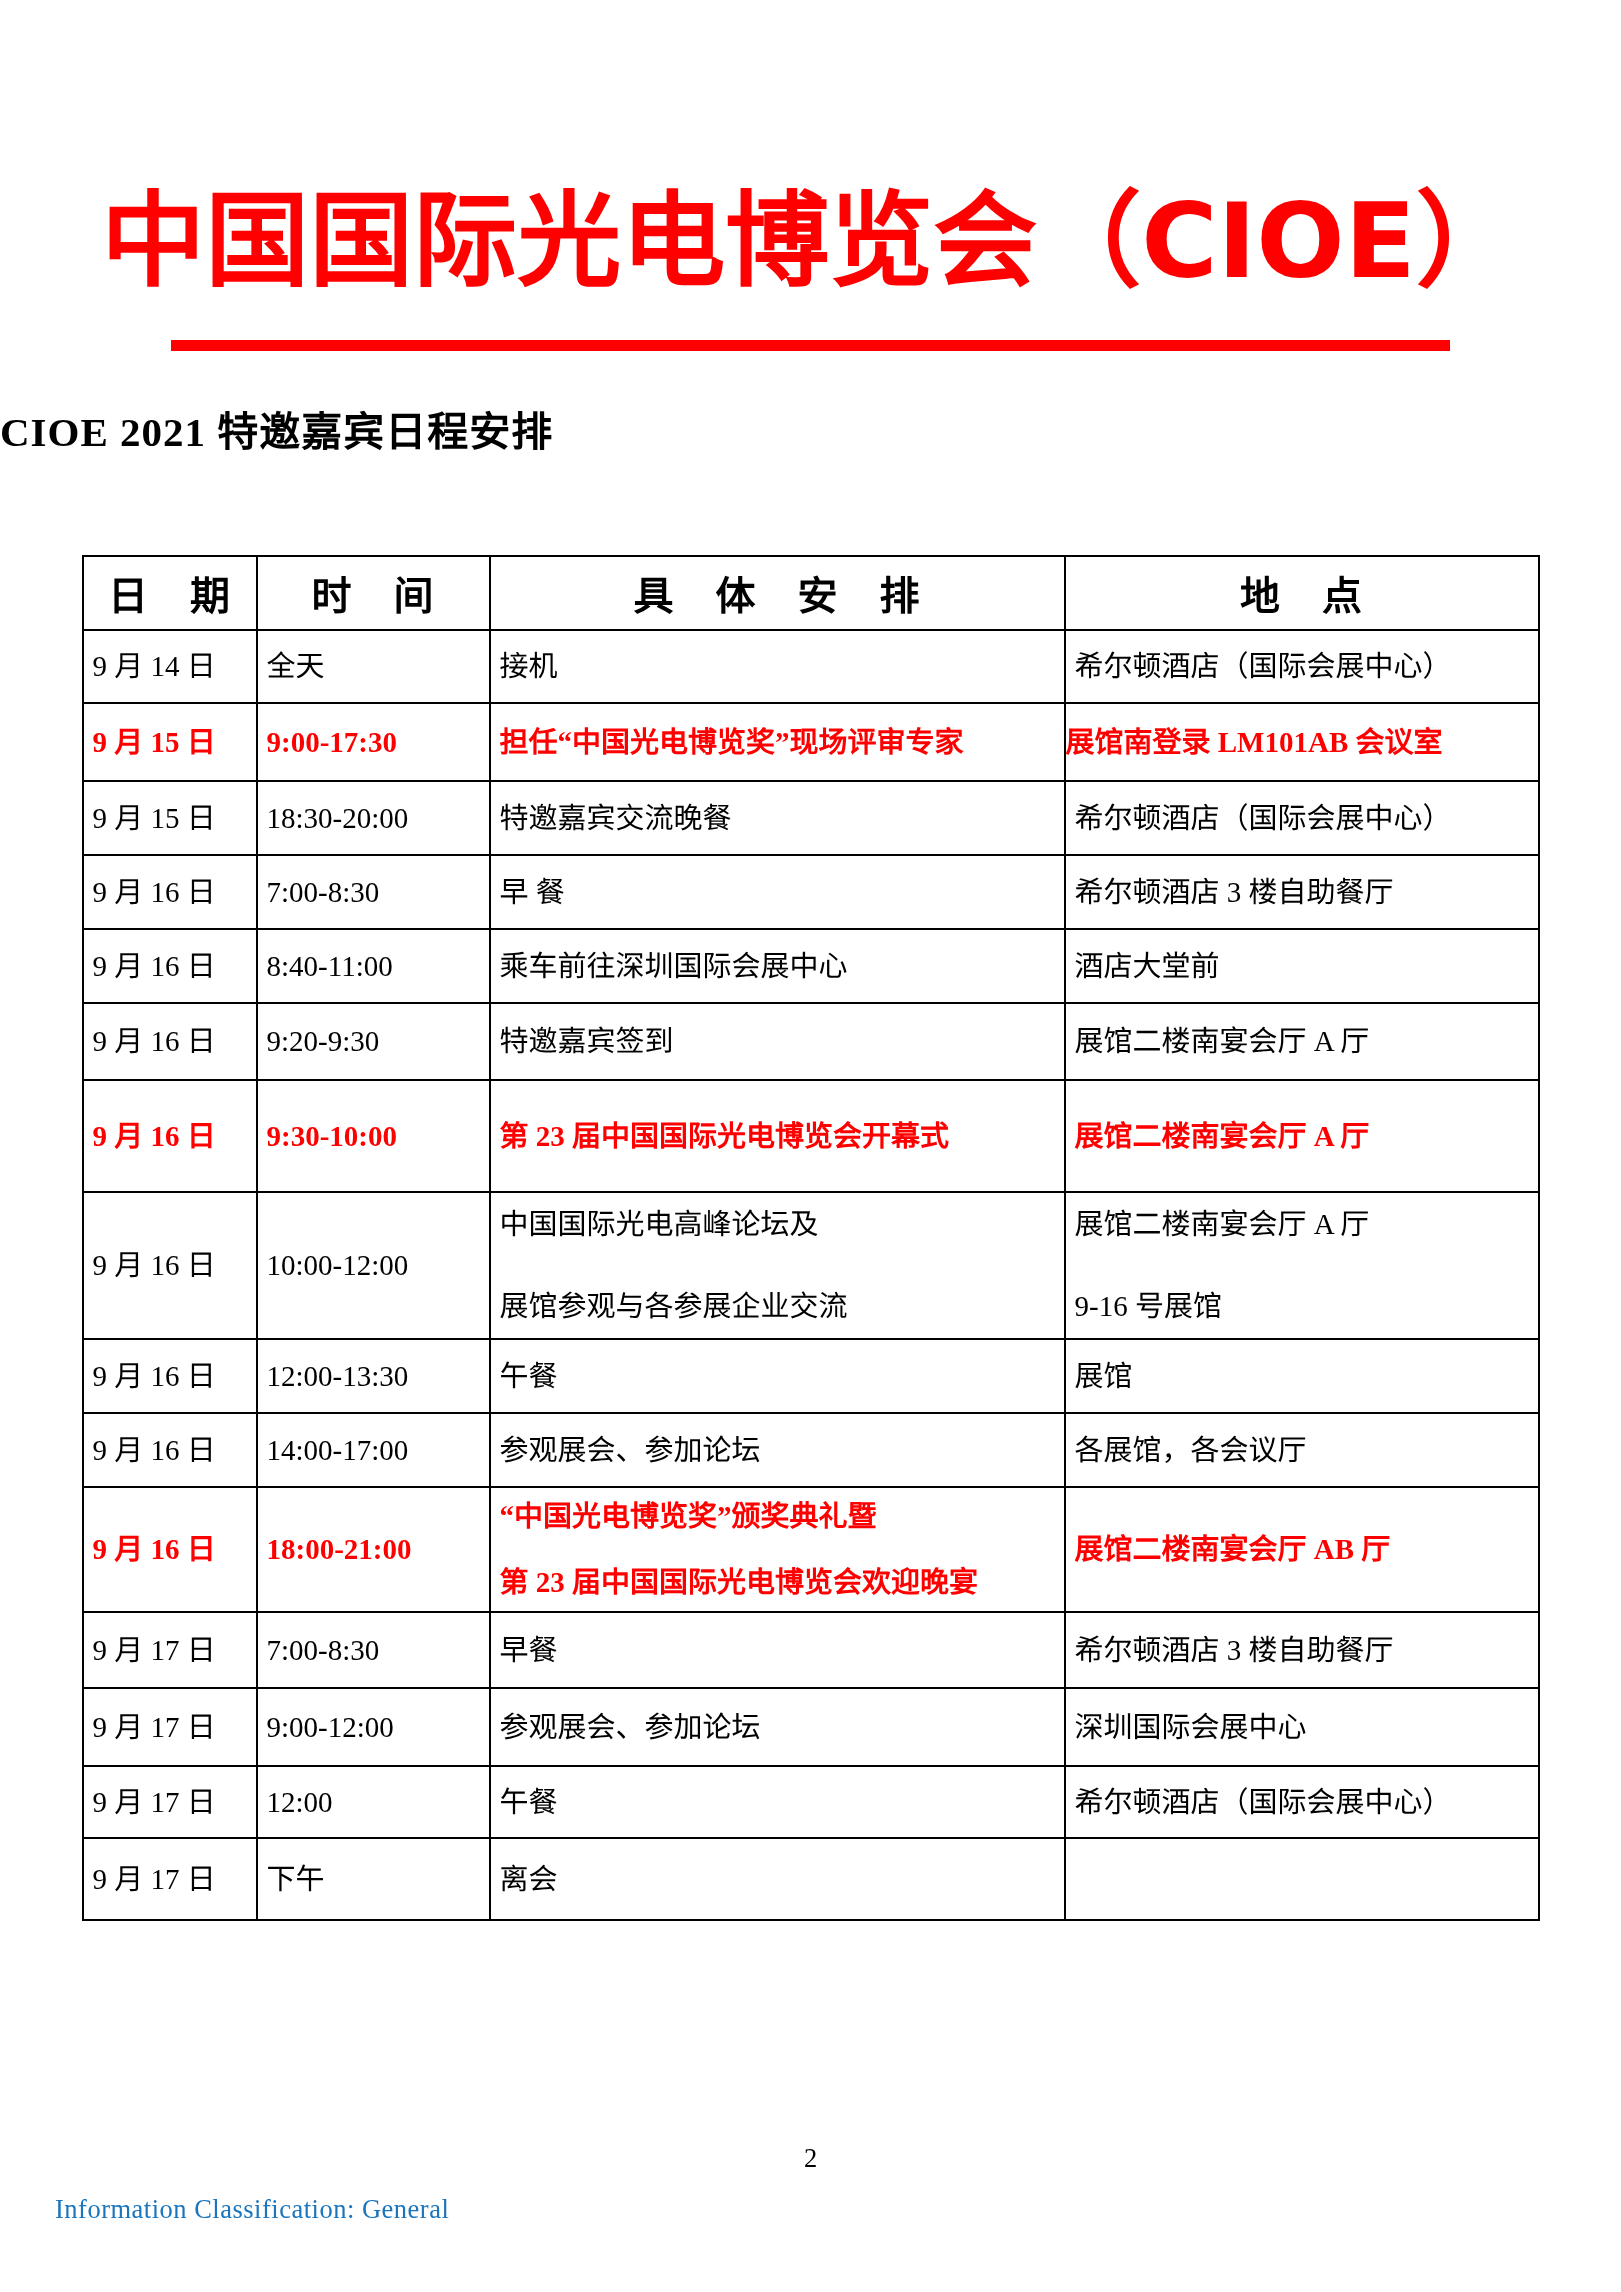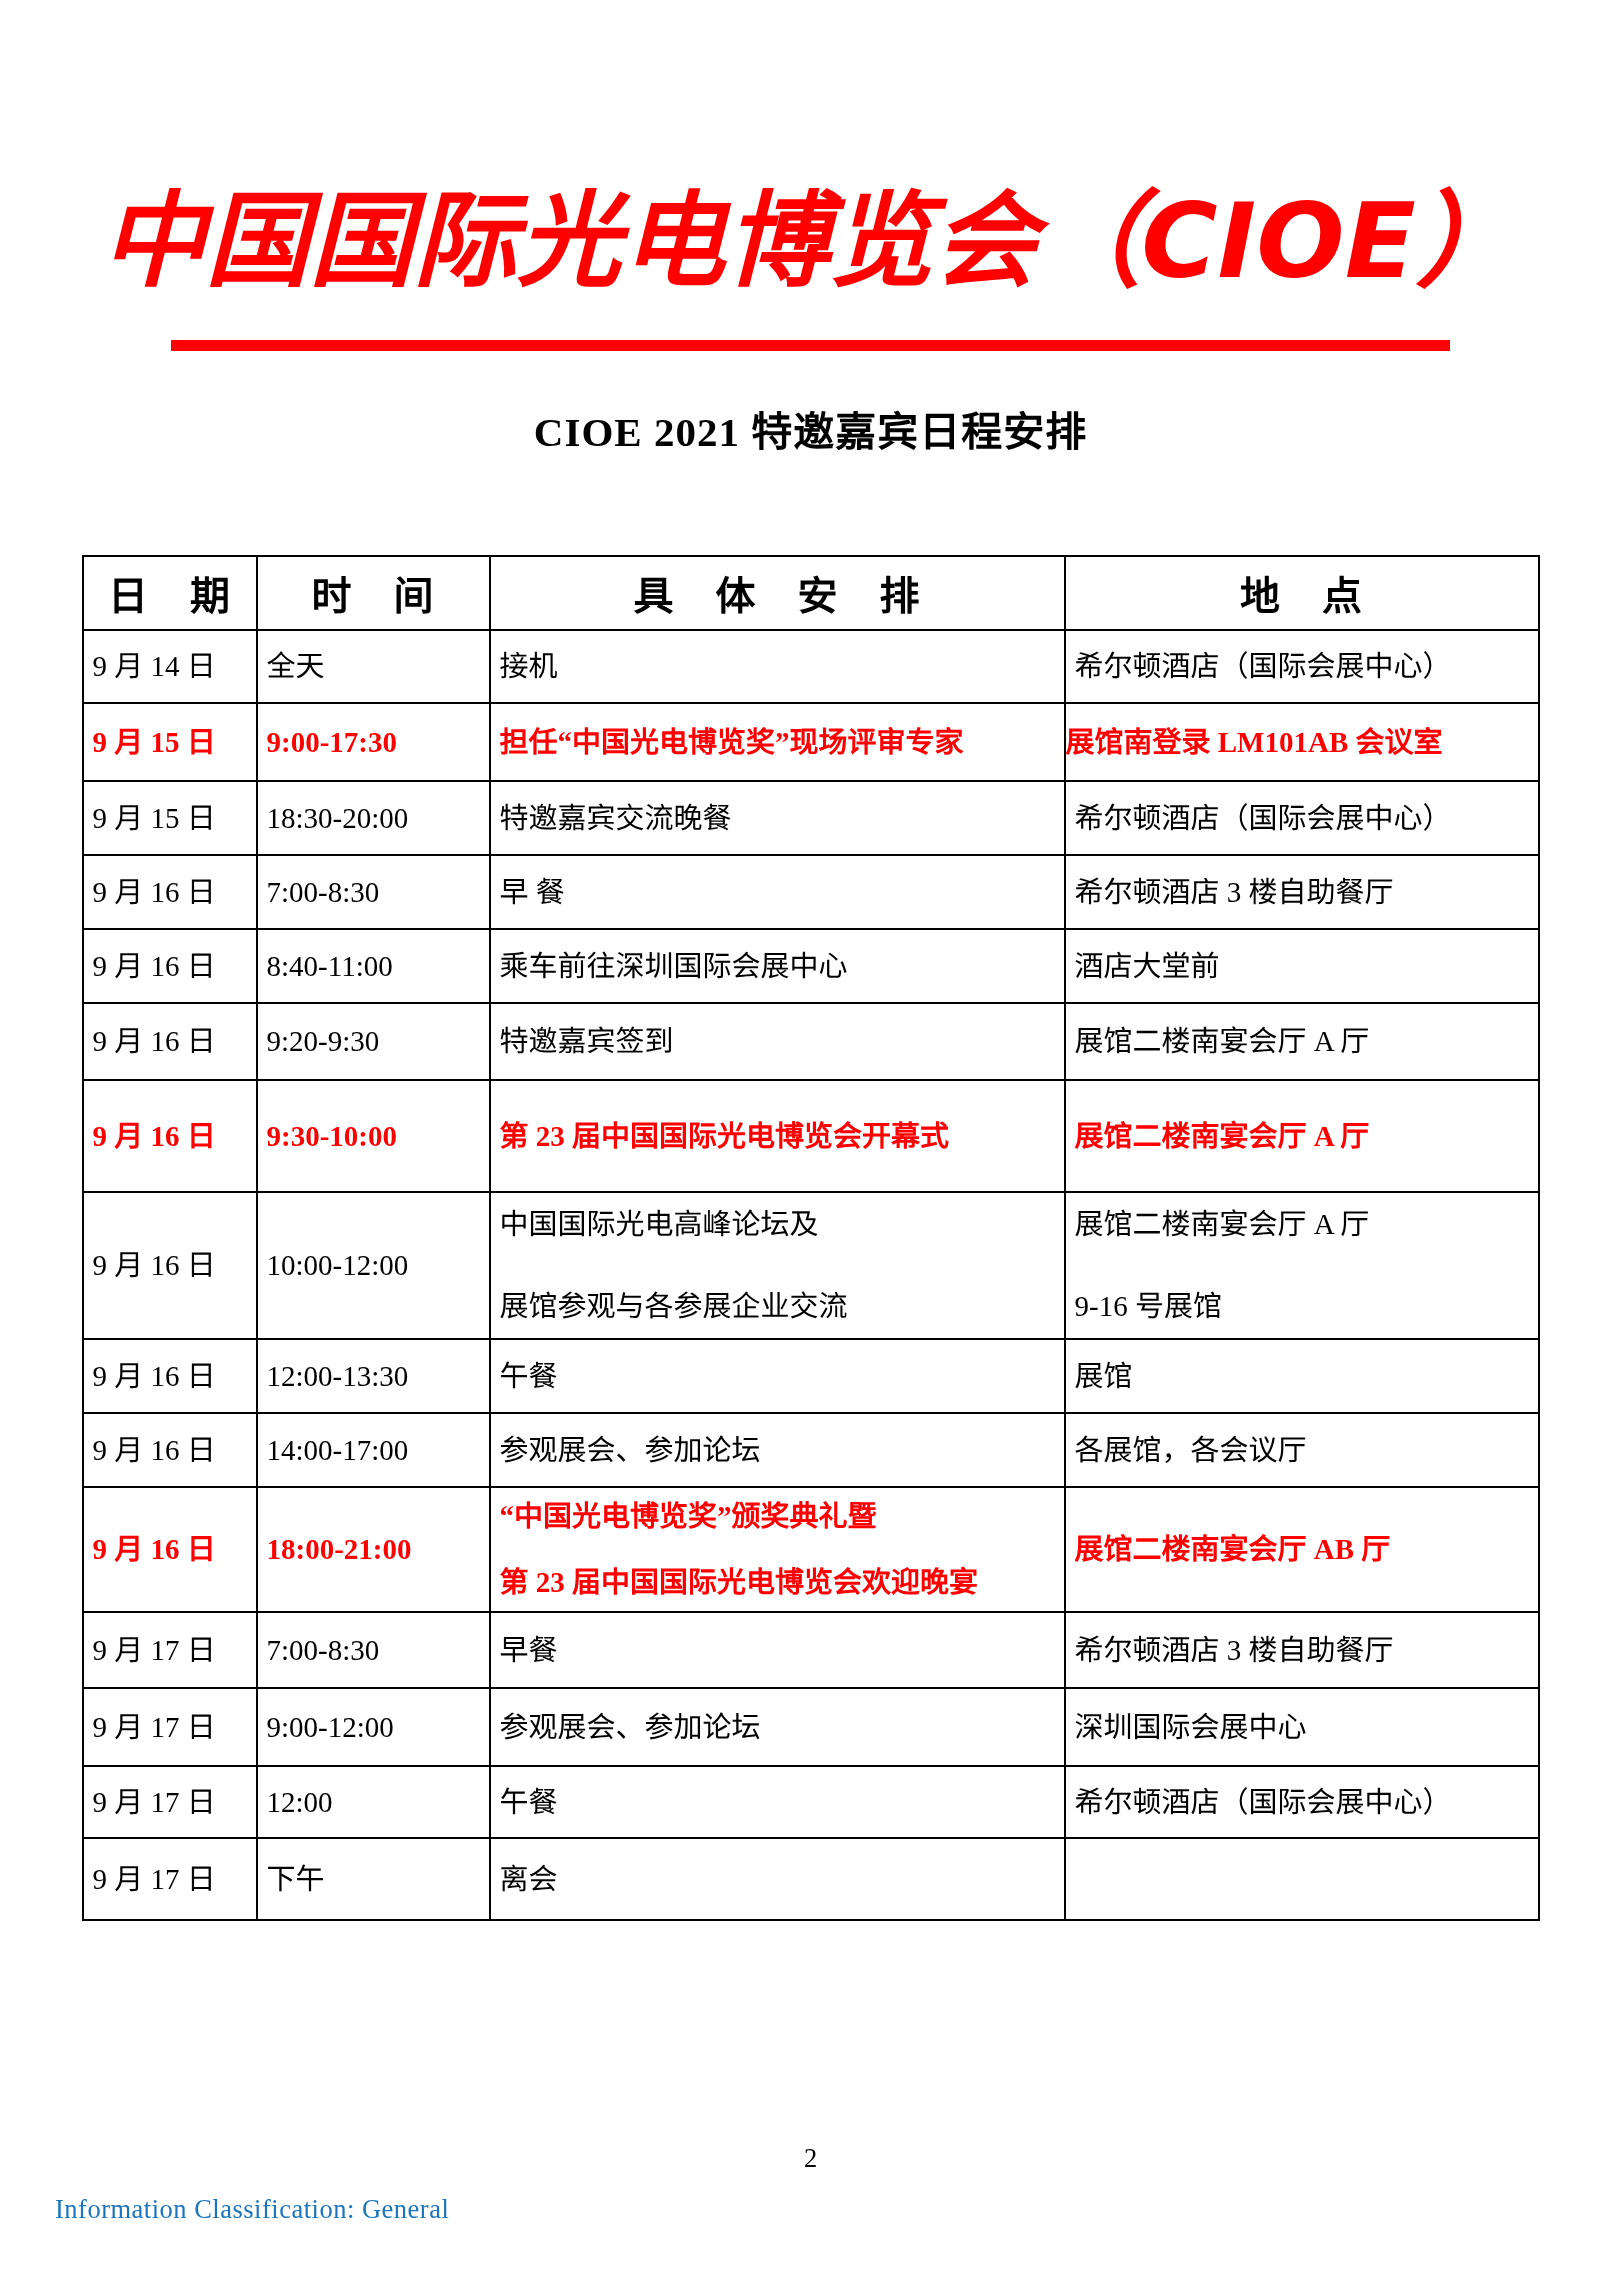--- a/index.html
+++ b/index.html
@@ -18,30 +18,28 @@
   h1.doc-title {
     margin: 174px 0 0 0;
     text-align: center;
     font-size: 104px;
     line-height: 1.3;
     font-weight: bold;
     letter-spacing: 0;
     color: var(--accent, #FF0000);
     font-family: "DejaVu Sans", "Liberation Sans", sans-serif;
     white-space: nowrap;
-    font-style: italic;
   }
   .title-rule {
     width: 1279px; height: 10.8px;
     margin: 31px auto 0 auto;
     background: var(--accent, #FF0000);
   }
   h2.doc-subtitle {
     margin: 57px 0 0 0;
-    text-align: center;
     font-size: 41px;
     line-height: 1.2;
     font-weight: bold;
     letter-spacing: 1px;
     font-family: "Liberation Serif", "DejaVu Serif", serif;
   }
   table.schedule {
     border-collapse: collapse;
     table-layout: fixed;
     width: 1457px;

